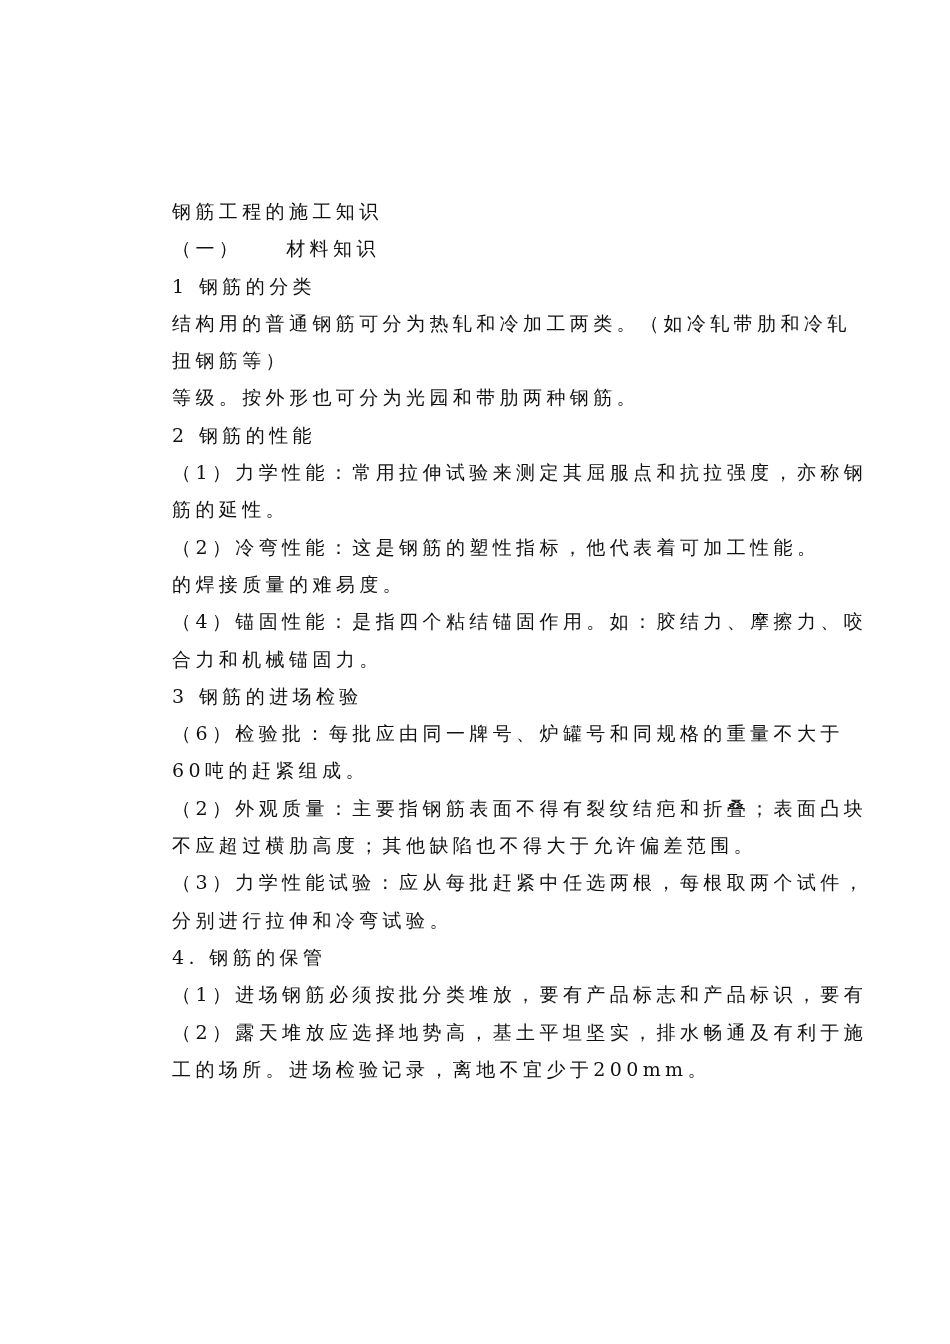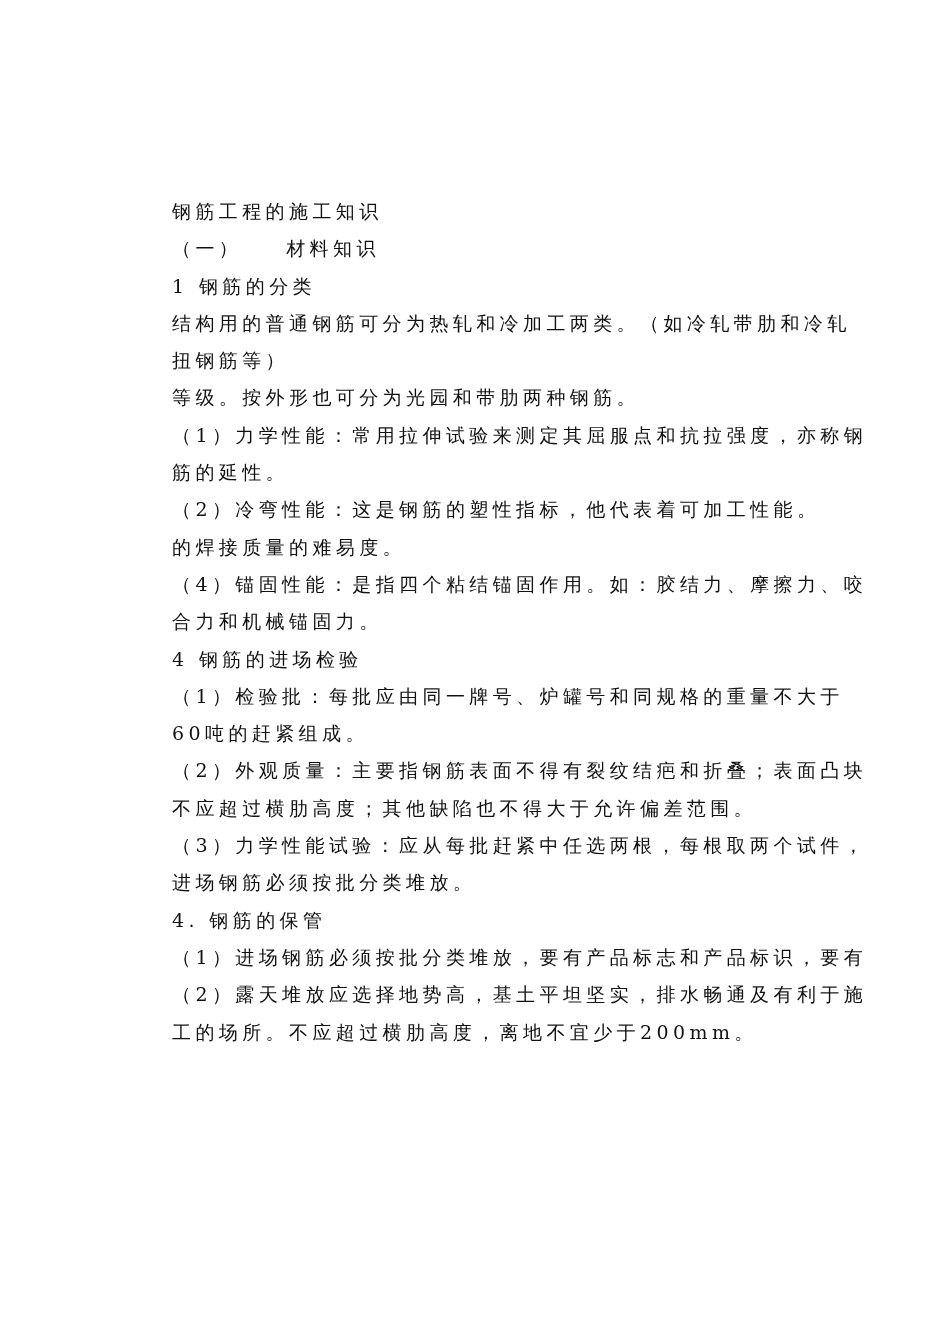--- a/index.html
+++ b/index.html
@@ -39,30 +39,31 @@
 
 <div class="page">
   <div class="line">钢筋工程的施工知识</div>
   <div class="line">
     <span>（一）</span><span class="gap"></span><span>材料知识</span>
   </div>
   <div class="line">1 钢筋的分类</div>
   <div class="line">结构用的普通钢筋可分为热轧和冷加工两类。（如冷轧带肋和冷轧</div>
   <div class="line">扭钢筋等）</div>
   <div class="line">等级。按外形也可分为光园和带肋两种钢筋。</div>
+  <div class="line">2 钢筋的性能</div>
   <div class="line">（1）力学性能：常用拉伸试验来测定其屈服点和抗拉强度，亦称钢</div>
   <div class="line">筋的延性。</div>
   <div class="line">（2）冷弯性能：这是钢筋的塑性指标，他代表着可加工性能。</div>
   <div class="line">的焊接质量的难易度。</div>
   <div class="line">（4）锚固性能：是指四个粘结锚固作用。如：胶结力、摩擦力、咬</div>
   <div class="line">合力和机械锚固力。</div>
-  <div class="line">4 钢筋的进场检验</div>
-  <div class="line">（1）检验批：每批应由同一牌号、炉罐号和同规格的重量不大于</div>
+  <div class="line">3 钢筋的进场检验</div>
+  <div class="line">（6）检验批：每批应由同一牌号、炉罐号和同规格的重量不大于</div>
   <div class="line">60吨的赶紧组成。</div>
   <div class="line">（2）外观质量：主要指钢筋表面不得有裂纹结疤和折叠；表面凸块</div>
   <div class="line">不应超过横肋高度；其他缺陷也不得大于允许偏差范围。</div>
   <div class="line">（3）力学性能试验：应从每批赶紧中任选两根，每根取两个试件，</div>
-  <div class="line">进场钢筋必须按批分类堆放。</div>
+  <div class="line">分别进行拉伸和冷弯试验。</div>
   <div class="line">4. 钢筋的保管</div>
   <div class="line">（1）进场钢筋必须按批分类堆放，要有产品标志和产品标识，要有</div>
   <div class="line">（2）露天堆放应选择地势高，基土平坦坚实，排水畅通及有利于施</div>
-  <div class="line">工的场所。不应超过横肋高度，离地不宜少于200mm。</div>
+  <div class="line">工的场所。进场检验记录，离地不宜少于200mm。</div>
 </div>
 
 </body></html>

